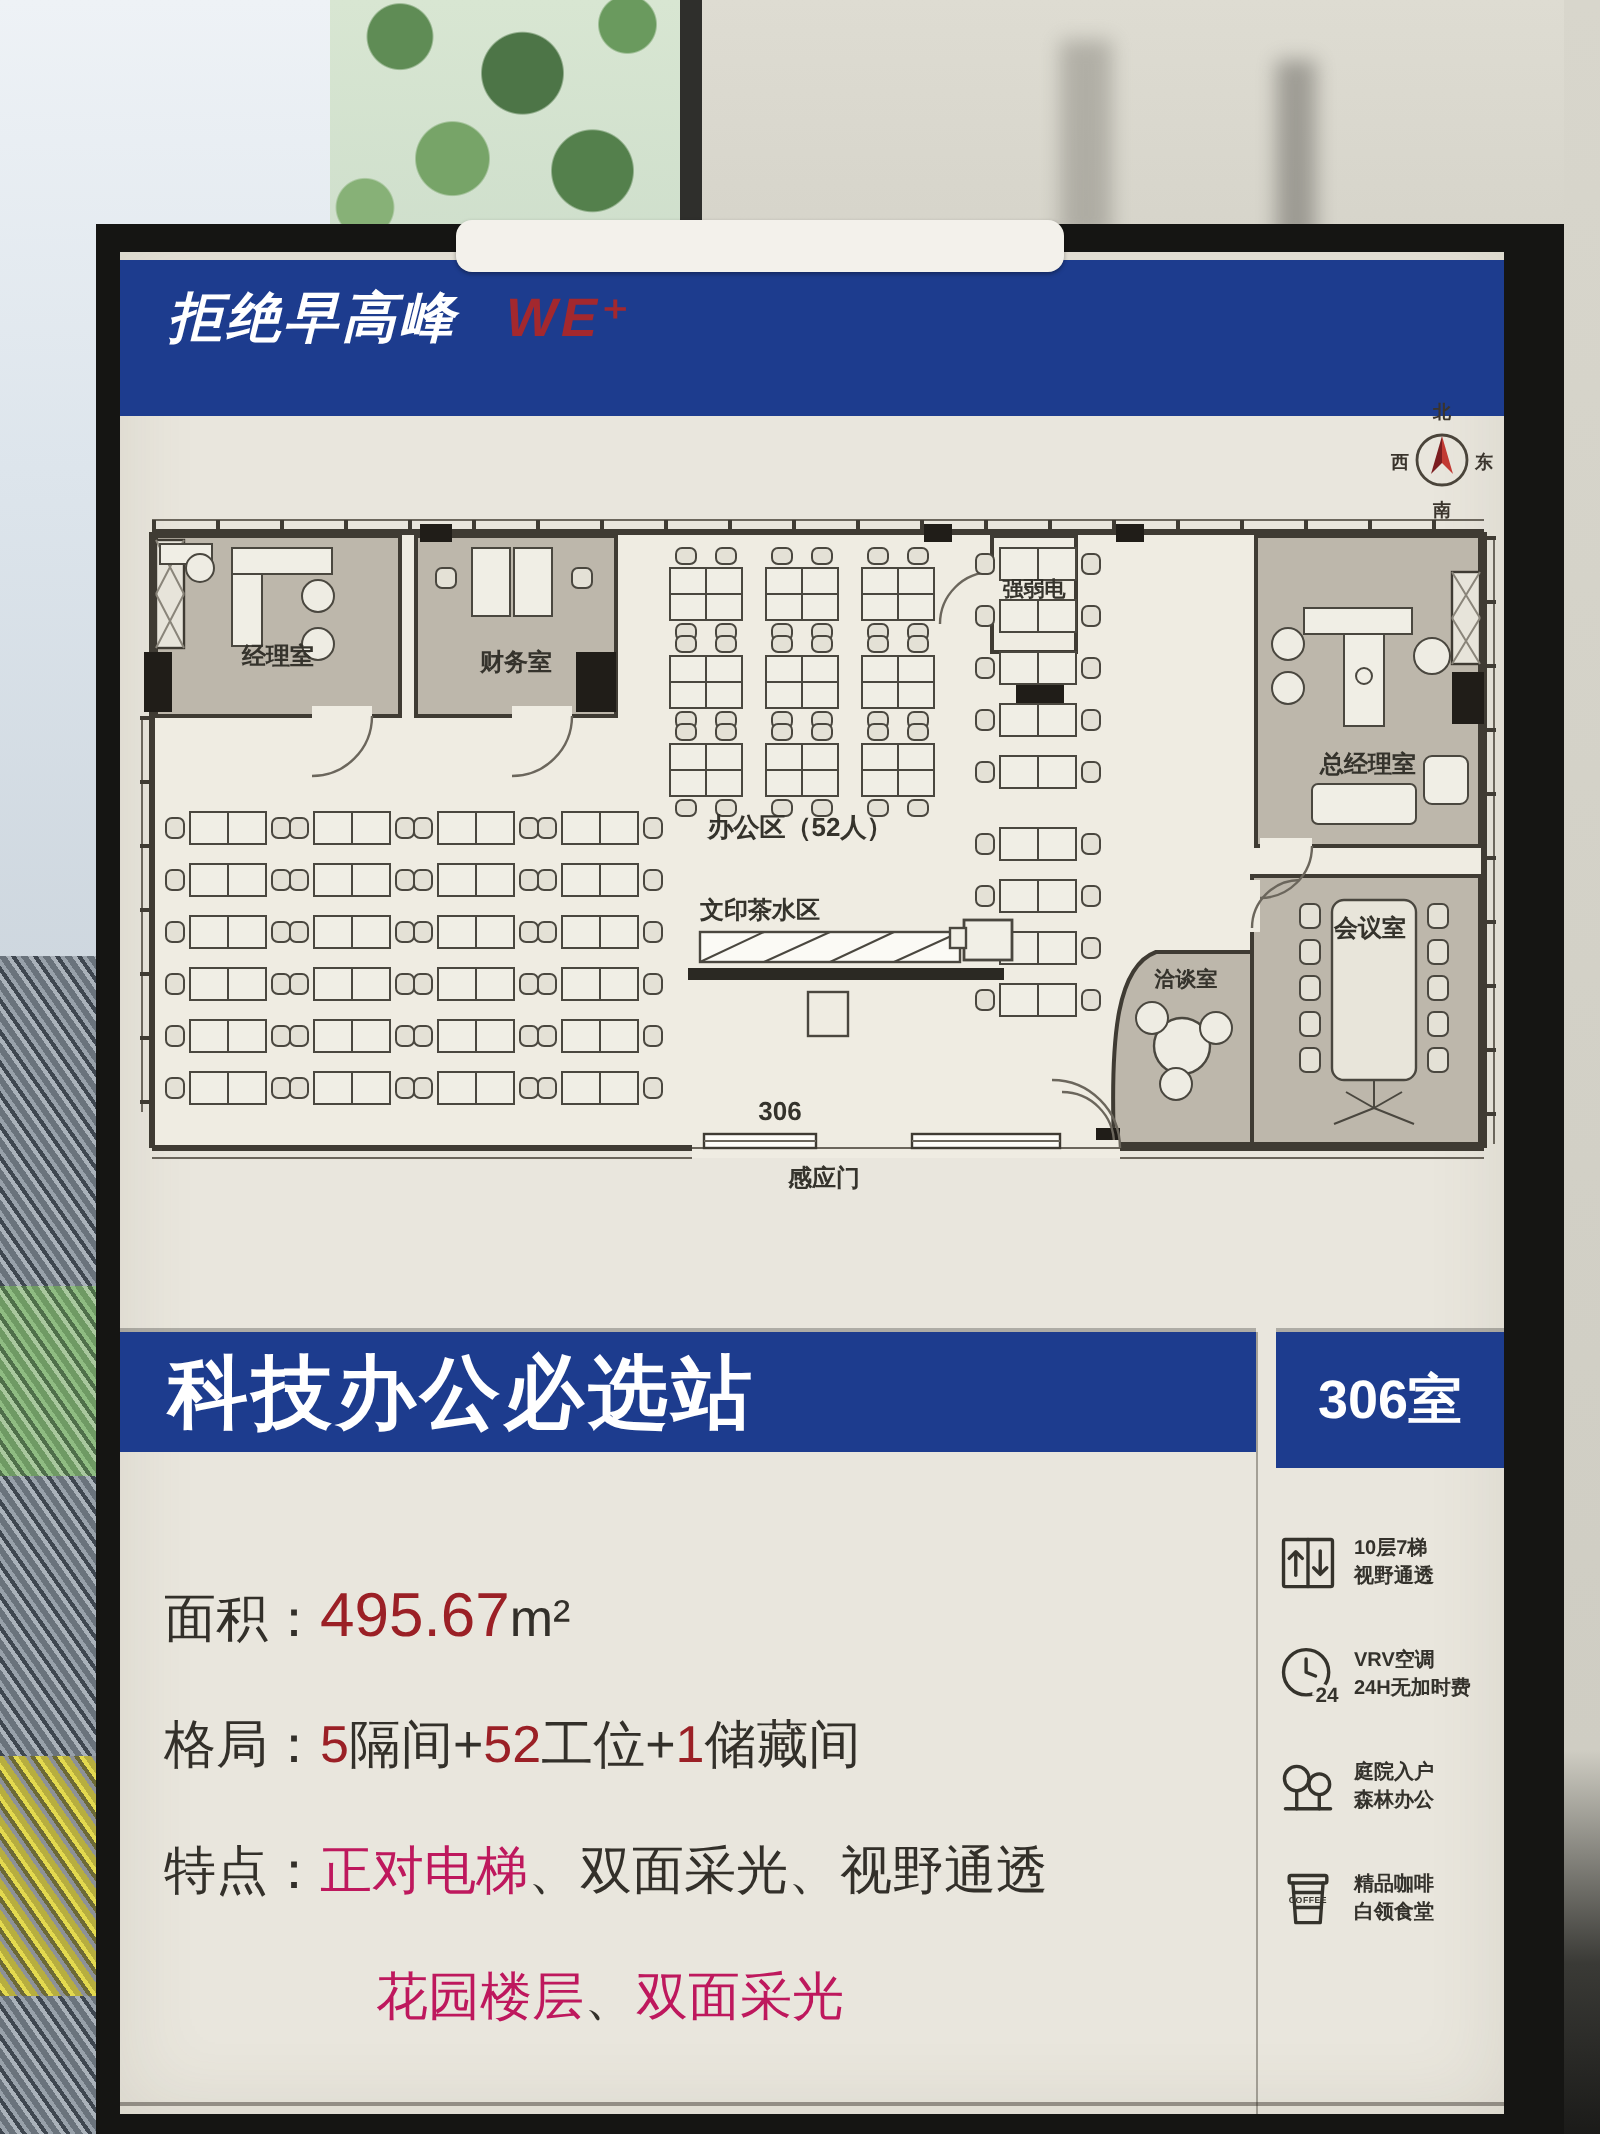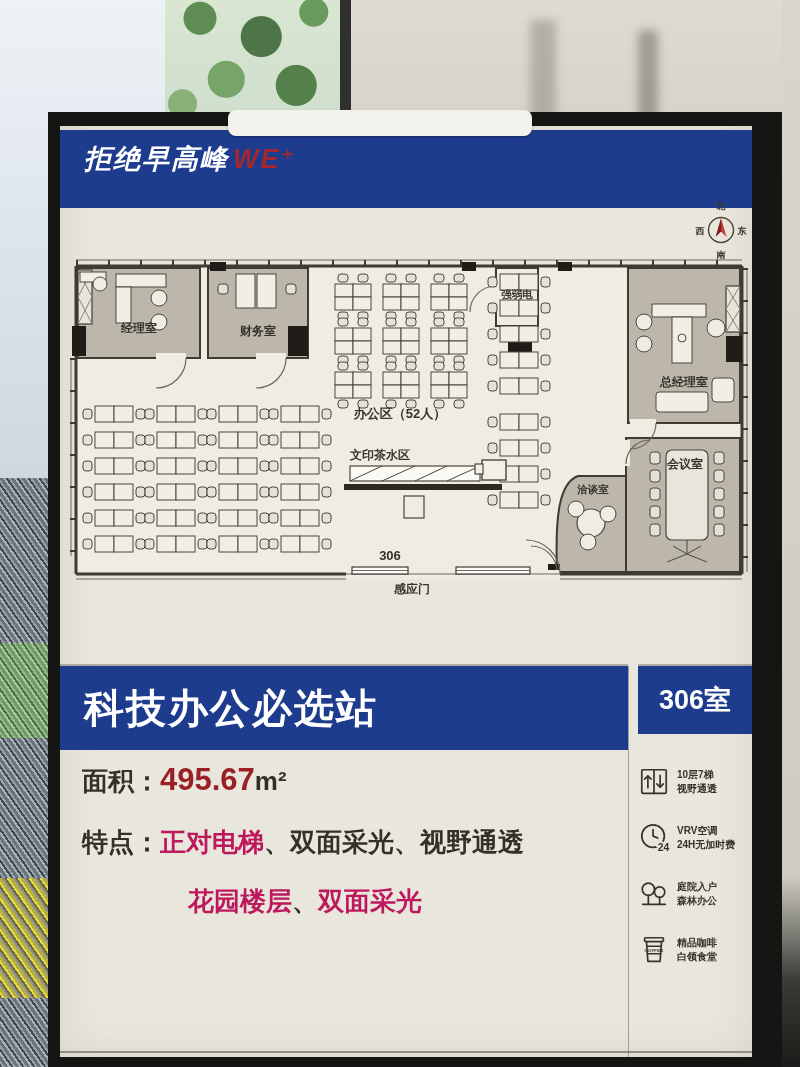--- a/index.html
+++ b/index.html
@@ -32,21 +32,21 @@
   .band-green{background:repeating-linear-gradient(55deg,#4f6f4a 0 2px,#8fbc82 2px 4px,#6f9a64 4px 7px,#a9c89e 7px 9px);}
   .band-yellow{background:repeating-linear-gradient(55deg,#6d6a35 0 2px,#e3d94f 2px 4px,#b7ae3f 4px 7px,#8d9197 7px 9px);}
 
   
   .poster{position:absolute;left:48px;top:112px;width:734px;height:955px;background:#151513;}
   .poster-tab{position:absolute;left:180px;top:-2px;width:304px;height:26px;background:#f3f1eb;border-radius:8px;box-shadow:0 1px 2px rgba(0,0,0,.35);z-index:5;}
   .poster-inner{position:absolute;left:12px;top:14px;width:692px;height:931px;background:#e9e6dd;box-shadow:inset 0 0 40px rgba(90,80,60,.12);}
 
   .brand-header{position:absolute;left:0;top:4px;width:692px;height:78px;background:#1d3c8e;color:#fff;padding:0;box-sizing:border-box;}
   .brand-line{position:absolute;left:24px;top:11px;font-size:27px;font-weight:700;font-style:italic;letter-spacing:2px;}
-  .brand-logo{color:#a3282e;margin-left:4px;font-style:italic;text-align:right;}
+  .brand-logo{color:#a3282e;margin-left:24px;font-style:italic;text-align:right;}
   .brand-subtitle{position:absolute;left:26px;top:49px;font-size:14.5px;font-weight:700;letter-spacing:6.5px;}
 
   
   .floorplan{position:absolute;left:0;top:120px;width:692px;height:356px;}
   .compass{position:absolute;left:634px;top:72px;width:54px;height:62px;}
 
   
   .wall{stroke:#3f3b33;stroke-width:3;fill:none;}
   .wallthin{stroke:#6b665c;stroke-width:1;fill:none;}
   .tick{stroke:#3f3b33;stroke-width:6;stroke-dasharray:2 30;fill:none;}
@@ -61,27 +61,27 @@
   .doorbar{fill:#fdfcf8;stroke:#3f3b33;stroke-width:1.2;}
   .hatch{stroke:#4a473f;stroke-width:1;fill:none;}
   .plabel{font-family:"Liberation Sans","DejaVu Sans",sans-serif;font-size:12px;font-weight:700;fill:#35332c;}
   .plabel-lg{font-size:13px;}
   .plabel-sm{font-size:10.5px;}
   .shaftbox{fill:#e7e4da;stroke:#3f3b33;stroke-width:1.2;}
   .shaftline{stroke:#8a857a;stroke-width:1;}
   .compass-text{font-size:9px;font-weight:700;fill:#3a342c;font-family:"Liberation Sans","DejaVu Sans",sans-serif;}
 
   
-  .titlebar-main{position:absolute;left:0;top:540px;width:568px;height:84px;background:#1d3c8e;color:#fff;display:flex;align-items:center;box-shadow:0 -2px 0 rgba(0,0,0,.25);}
+  .titlebar-main{position:absolute;left:0;top:540px;width:568px;height:60px;background:#1d3c8e;color:#fff;display:flex;align-items:center;box-shadow:0 -2px 0 rgba(0,0,0,.25);}
   .titlebar-main span{margin-left:24px;font-size:40px;font-weight:700;letter-spacing:2px;}
   .titlebar-room{position:absolute;left:578px;top:540px;width:114px;height:68px;background:#1d3c8e;color:#fff;display:flex;align-items:center;justify-content:center;font-size:27px;font-weight:700;box-shadow:0 -2px 0 rgba(0,0,0,.25);}
 
   
   .specs{position:absolute;left:22px;top:636px;width:540px;color:#33302a;}
-  .spec-row{font-size:26px;font-weight:700;white-space:nowrap;}
+  .spec-row{font-size:26px;font-weight:400;white-space:nowrap;margin-top:28px;}
   .row-area{margin-bottom:26px;}
   .row-orient{margin-bottom:24px;}
   .row-layout{margin-bottom:22px;}
   .row-feat1{margin-bottom:24px;}
   .row-feat2{margin-left:106px;}
   .red{color:#9b2026;}
   .redf{color:#be185d;}
   .big-val{font-size:31px;}
 
   
@@ -342,20 +342,23 @@
         <span>科技办公必选站</span>
       </div>
       <div class="titlebar-room">
         <span>306室</span>
       </div>
 
       <div class="specs">
         <div class="spec-row row-area">
           <span>面积：</span><span class="red big-val">495.67</span><span>m²</span>
         </div>
+        <div class="spec-row row-layout">
+          <span>格局：</span><span class="red">5</span><span>隔间+</span><span class="red">52</span><span>工位+</span><span class="red">1</span><span>储藏间</span>
+        </div>
         <div class="spec-row row-feat1">
           <span>特点：</span><span class="redf">正对电梯</span><span>、</span><span>双面采光</span><span>、</span><span>视野通透</span>
         </div>
         <div class="spec-row row-feat2">
           <span class="redf">花园楼层</span><span>、</span><span class="redf">双面采光</span>
         </div>
       </div>
 
       <div class="amenities">
         <div class="amenity">

